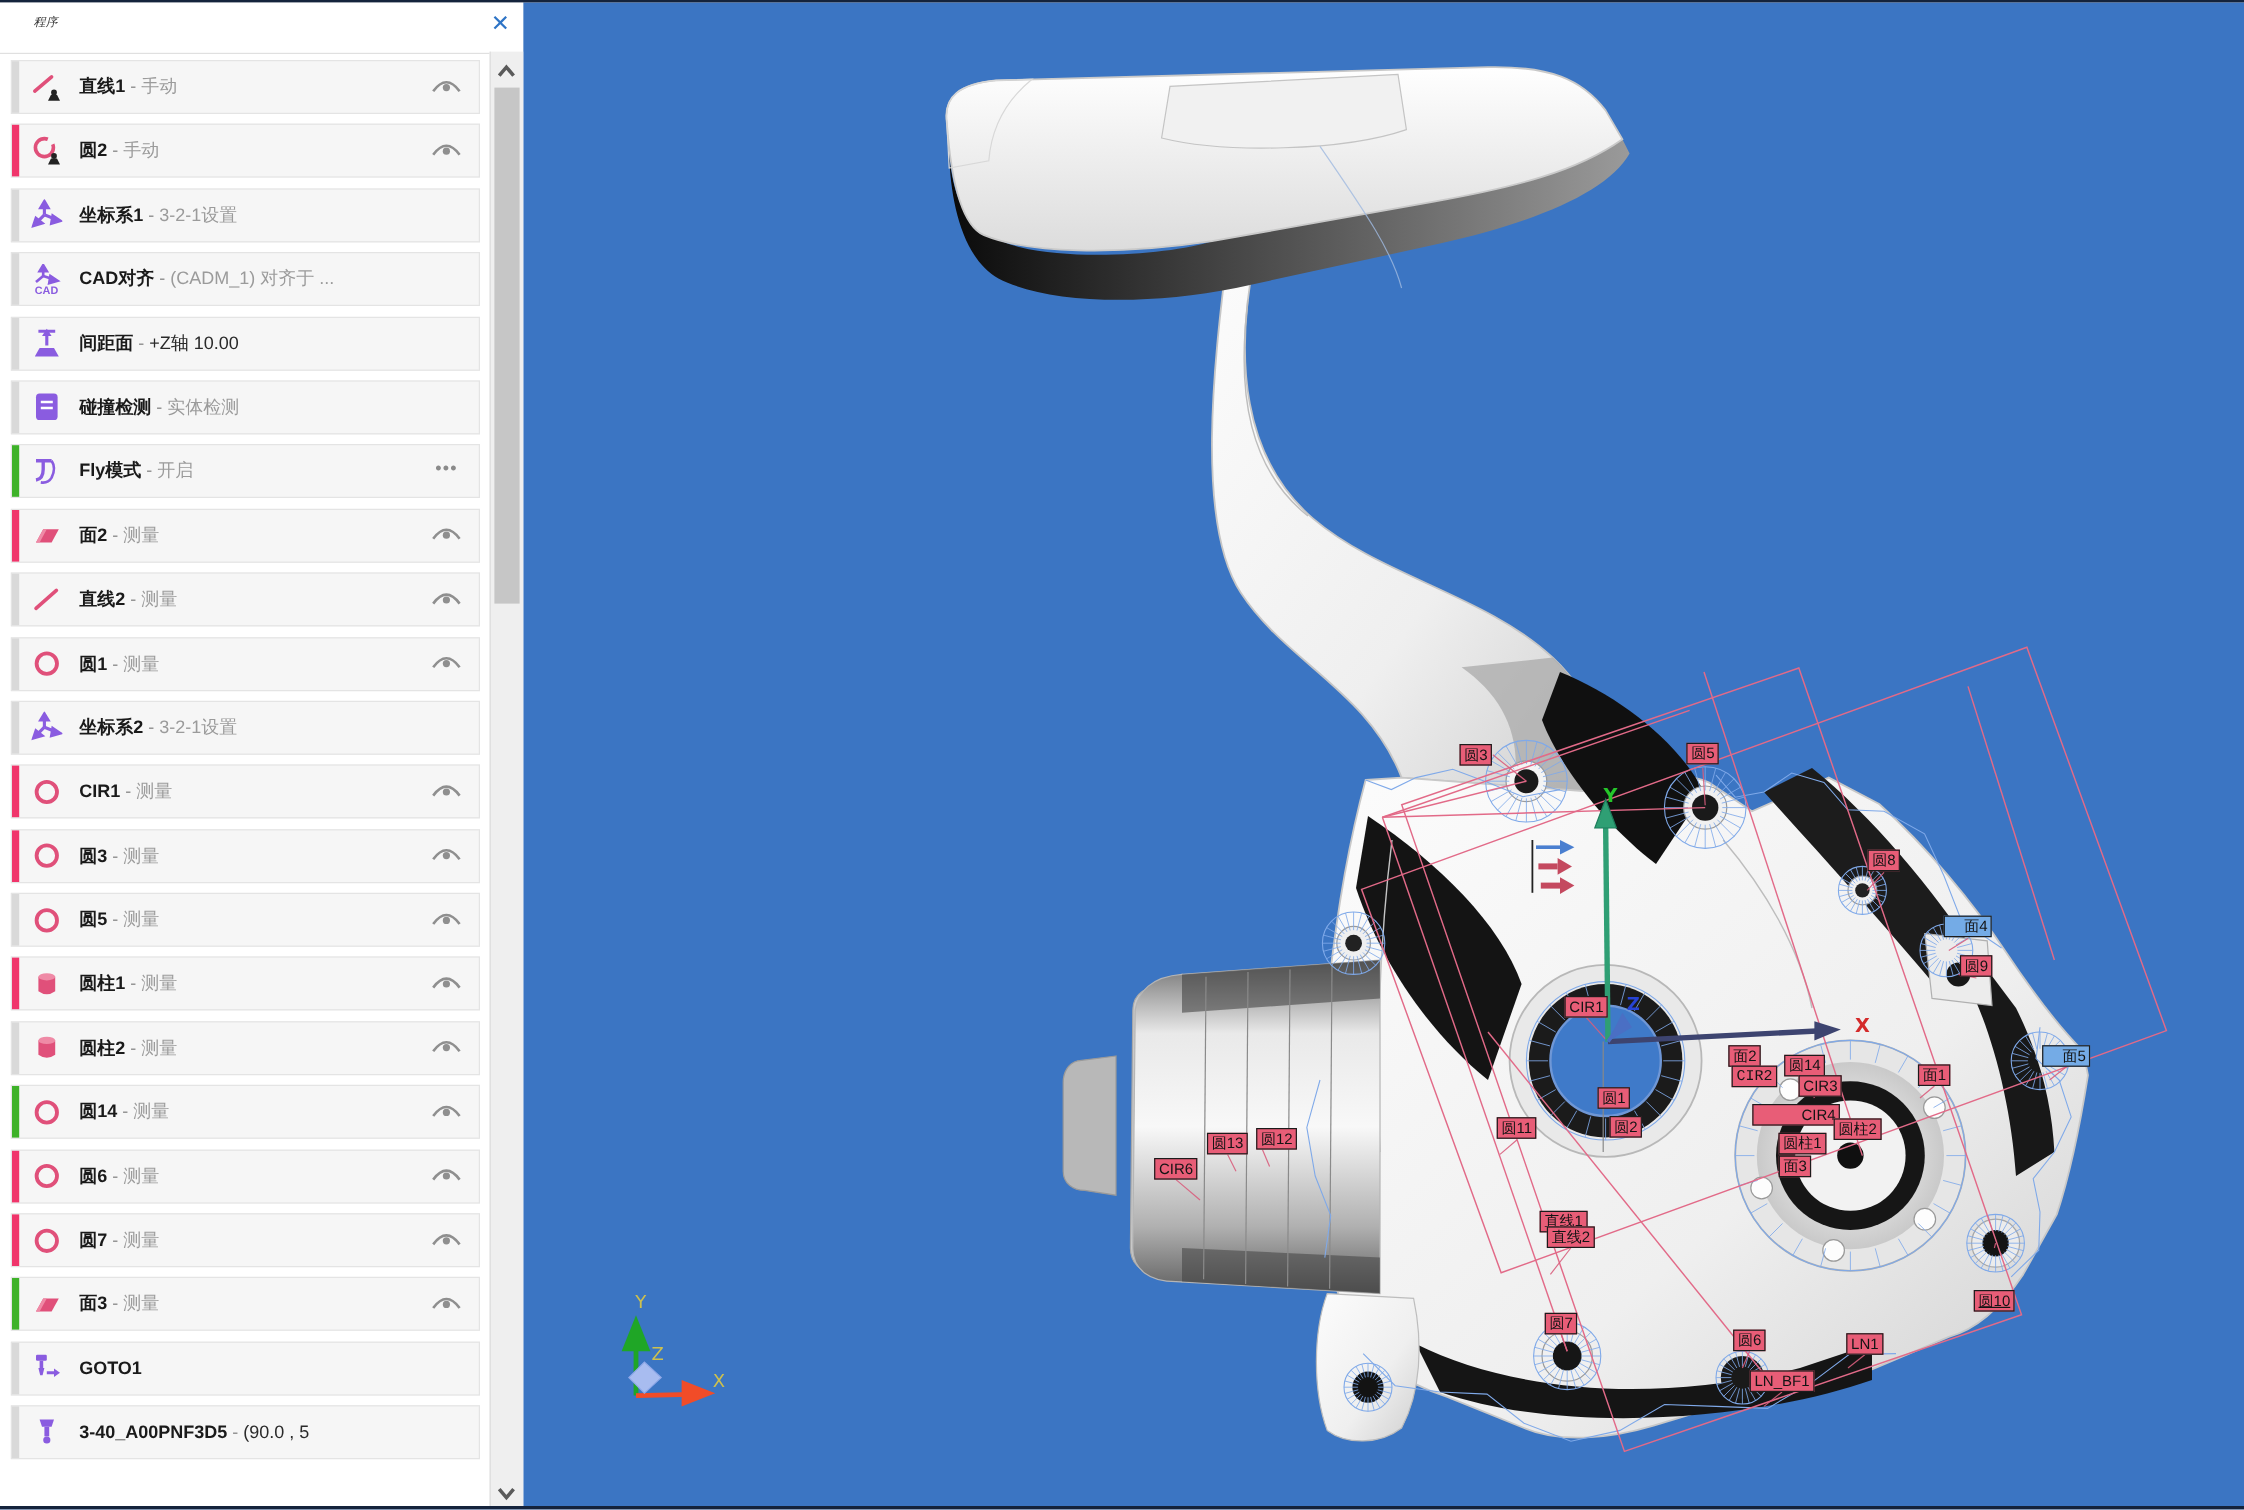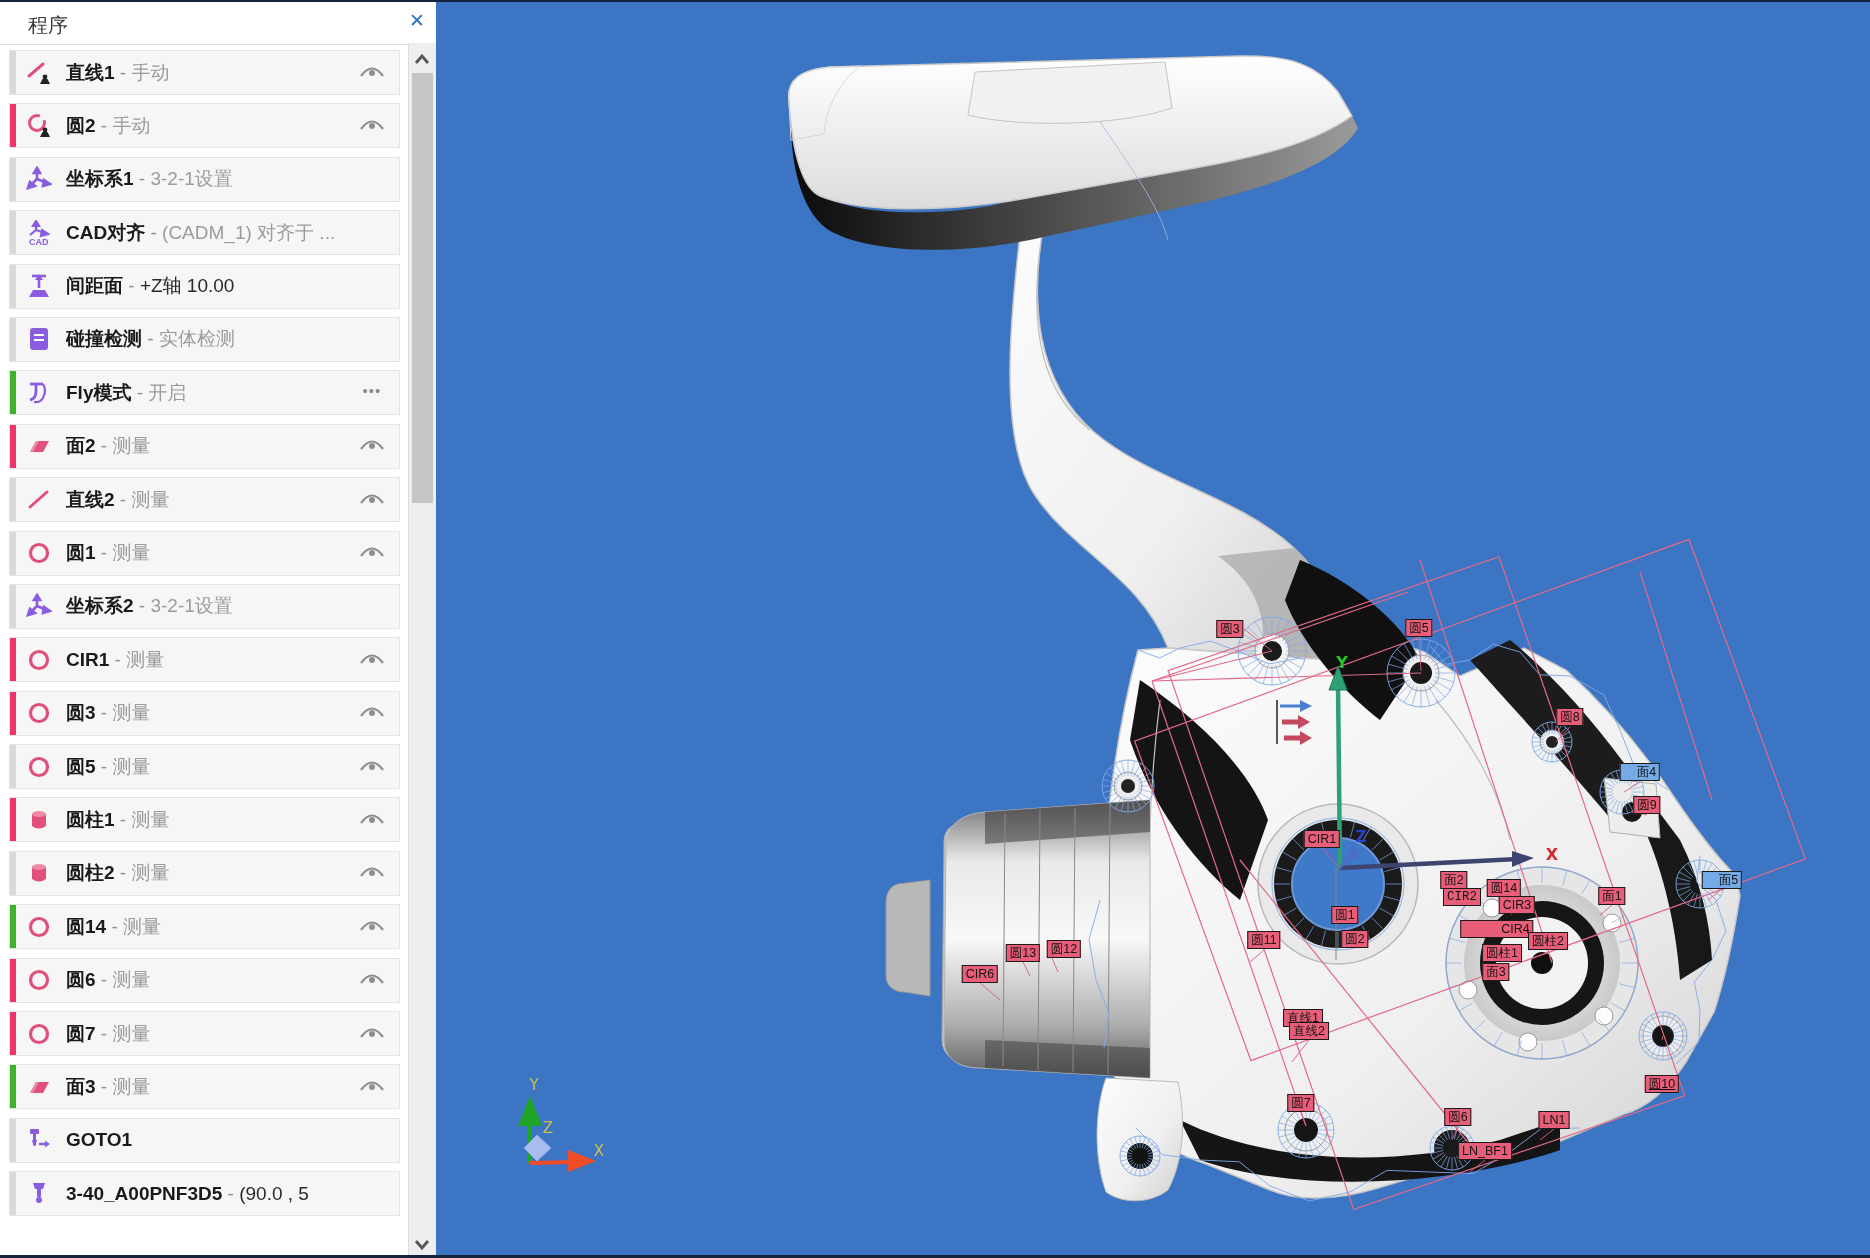--- a/index.html
+++ b/index.html
@@ -7,30 +7,30 @@
     width:1870px;height:1258px;overflow:hidden;position:relative;
     font-family:"Liberation Sans","DejaVu Sans",sans-serif;
     background:#ffffff;
   }
   .top-border{position:absolute;left:0;top:0;width:1870px;height:2px;background:#14233c;z-index:50;}
   .bottom-border{position:absolute;left:0;top:1255px;width:1870px;height:3px;background:#14233c;z-index:50;}
 
   
   .sidebar{position:absolute;left:0;top:2px;width:436px;height:1253px;background:#ffffff;z-index:10;}
   .sb-header{position:absolute;left:0;top:0;width:408px;height:42px;border-bottom:1px solid #e0e0e0;background:#fff;}
-  .sb-title{position:absolute;left:28px;top:10px;font-size:20px;color:#3a3a3a;}
+  .sb-title{position:absolute;left:28px;top:10px;font-size:10px;color:#3a3a3a;font-style:italic;}
   .sb-close{position:absolute;left:404px;top:6px;width:26px;height:26px;color:#2e74c6;font-size:19px;
     line-height:26px;text-align:center;cursor:pointer;font-weight:400;}
   .sb-list{position:absolute;left:0;top:43px;width:408px;height:1210px;overflow:hidden;
     display:flex;flex-direction:column;gap:8.4px;padding-top:5px;box-sizing:border-box;}
   .prog-item{position:relative;margin-left:9px;width:391px;height:45px;flex:0 0 45px;
     background:#f6f6f6;border:1px solid #e4e4e4;box-sizing:border-box;display:flex;align-items:center;}
   .status-bar{position:absolute;left:0;top:0;width:6px;height:43px;}
   .step-icon{margin-left:16px;width:26px;height:26px;flex:0 0 26px;}
-  .step-text{margin-left:14px;font-size:19px;white-space:nowrap;overflow:hidden;flex:1;}
+  .step-text{margin-left:14px;font-size:15px;white-space:nowrap;overflow:hidden;flex:1;}
   .step-text .nm{color:#1a1a1a;font-weight:700;}
   .step-text .sep{color:#8f8f8f;}
   .step-text .dt{color:#9b9b9b;}
   .step-text .dt.dark{color:#2a2a2a;}
   .eye-btn{width:26px;height:18px;margin-right:14px;flex:0 0 26px;}
   .menu-btn{width:26px;height:18px;margin-right:14px;flex:0 0 26px;color:#8a8a8a;font-size:15px;
     letter-spacing:1px;text-align:center;line-height:14px;}
   
   .sb-scroll{position:absolute;left:408px;top:41px;width:28px;height:1212px;background:#efefef;border-left:1px solid #dcdcdc;box-sizing:border-box;}
   .scroll-arrow{position:absolute;left:5px;width:16px;height:12px;fill:none;stroke:#5a5a5a;stroke-width:3;}

